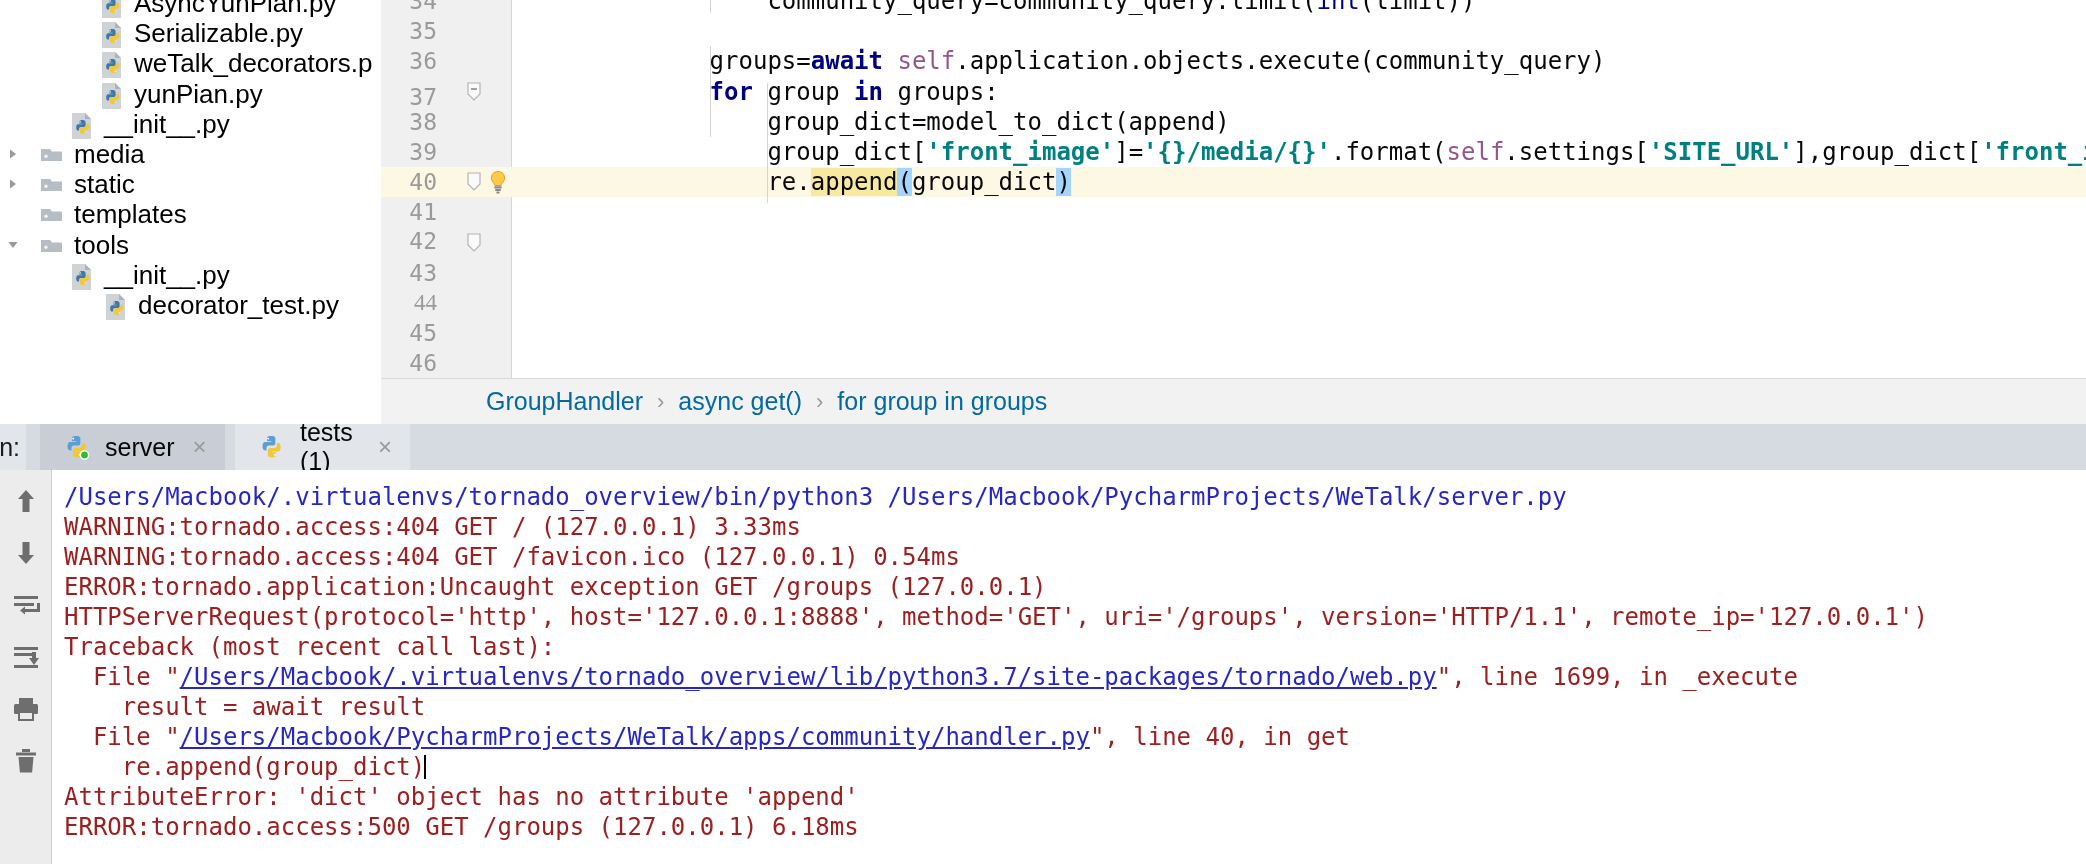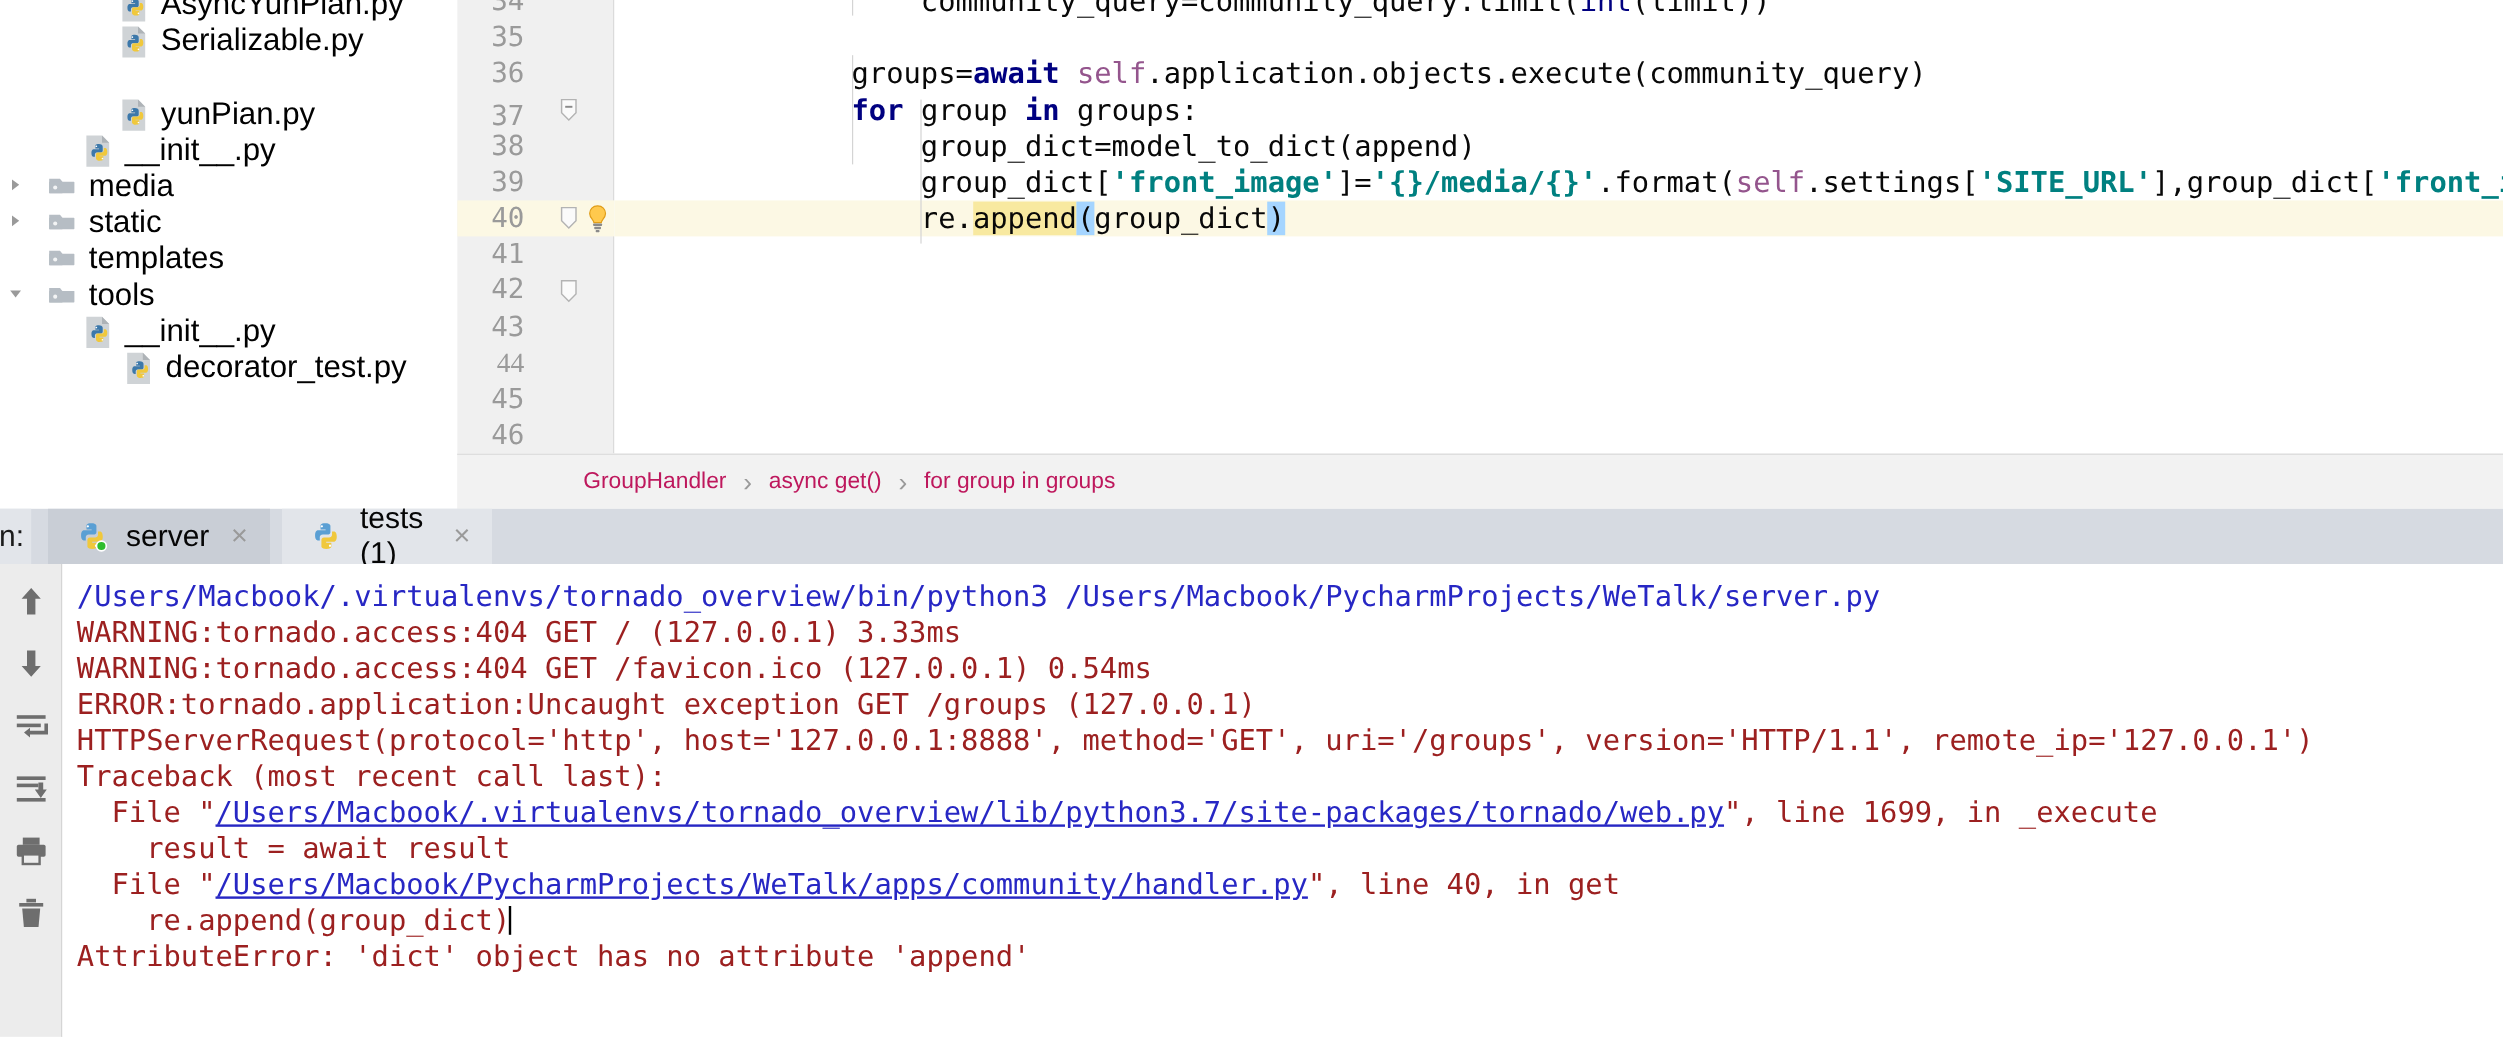--- a/index.html
+++ b/index.html
@@ -72,21 +72,21 @@
   .bi{color:#000080;}
   .sel-paren{background:#a5d5ff;}
   .sel-ident{background:#f8e9a0;}
 
   
   .breadcrumb{
     position:absolute;left:381px;top:378px;width:1705px;height:46px;
     background:#f2f2f2;border-top:1px solid #d9d9d9;
     display:flex;align-items:center;padding-left:105px;box-sizing:border-box;
   }
-  .crumb{font-size:19px;color:#be185d;}
+  .crumb{font-size:25px;color:#0369a1;}
   .crumb-sep{font-size:22px;color:#9a9a9a;margin:0 14px;}
   .bc-left-white{
     position:absolute;left:0;top:378px;width:381px;height:46px;background:#ffffff;
   }
 
   
   .runwin{position:absolute;left:0;top:424px;width:2086px;height:440px;background:#ffffff;}
   .tabbar{
     position:absolute;left:0;top:0;width:2086px;height:46px;background:#d6dae1;
   }
@@ -154,20 +154,32 @@
           <span class="arrow" style="position: absolute; left: 64px; top: 8px;"></span>
           <span style="position: absolute; left: 98px; top: 2px;"><svg width="30" height="30" viewBox="0 0 30 30">
               <path d="M4 2 h13 l6 6 v20 h-19 z" fill="#cfd3d6"></path>
               <path d="M17 2 l6 6 h-6 z" fill="#aeb3b7"></path>
               <path d="M14.5 9c-3.2 0-3 1.4-3 1.4v2.4h3.1v0.5h-4.3s-2.1-0.25-2.1 3.1c0 3.35 1.8 3.2 1.8 3.2h1.1v-1.8s-0.06-1.8 1.8-1.8h3c0 0 1.7 0.03 1.7-1.65v-2.8S17.9 9 14.5 9z" fill="#3c78aa"></path>
               <circle cx="12.3" cy="10.9" r="0.7" fill="#fff"></circle>
               <path d="M15.1 23c3.2 0 3-1.4 3-1.4v-2.4H15v-0.5h4.3s2.1 0.25 2.1-3.1c0-3.35-1.8-3.2-1.8-3.2h-1.1v1.8s0.06 1.8-1.8 1.8h-3s-1.7-0.03-1.7 1.65v2.8S11.7 23 15.1 23z" fill="#f0c83c"></path>
               <circle cx="17.4" cy="21.1" r="0.7" fill="#fff"></circle>
             </svg></span>
           <span class="tree-label" style="position: absolute; left: 134px; top: 0px; line-height: 30px;">Serializable.py</span>
+        </div>
+        <div class="tree-row" style="position: absolute; left: 0px; right: 0px; top: 48.4px; height: 30px;">
+          <span class="arrow" style="position: absolute; left: 64px; top: 8px;"></span>
+          <span style="position: absolute; left: 98px; top: 2px;"><svg width="30" height="30" viewBox="0 0 30 30">
+              <path d="M4 2 h13 l6 6 v20 h-19 z" fill="#cfd3d6"></path>
+              <path d="M17 2 l6 6 h-6 z" fill="#aeb3b7"></path>
+              <path d="M14.5 9c-3.2 0-3 1.4-3 1.4v2.4h3.1v0.5h-4.3s-2.1-0.25-2.1 3.1c0 3.35 1.8 3.2 1.8 3.2h1.1v-1.8s-0.06-1.8 1.8-1.8h3c0 0 1.7 0.03 1.7-1.65v-2.8S17.9 9 14.5 9z" fill="#3c78aa"></path>
+              <circle cx="12.3" cy="10.9" r="0.7" fill="#fff"></circle>
+              <path d="M15.1 23c3.2 0 3-1.4 3-1.4v-2.4H15v-0.5h4.3s2.1 0.25 2.1-3.1c0-3.35-1.8-3.2-1.8-3.2h-1.1v1.8s0.06 1.8-1.8 1.8h-3s-1.7-0.03-1.7 1.65v2.8S11.7 23 15.1 23z" fill="#f0c83c"></path>
+              <circle cx="17.4" cy="21.1" r="0.7" fill="#fff"></circle>
+            </svg></span>
+          <span class="tree-label" style="position: absolute; left: 134px; top: 0px; line-height: 30px;">weTalk_decorators.p</span>
         </div>
         <div class="tree-row" style="position: absolute; left: 0px; right: 0px; top: 78.6px; height: 30px;">
           <span class="arrow" style="position: absolute; left: 64px; top: 8px;"></span>
           <span style="position: absolute; left: 98px; top: 2px;"><svg width="30" height="30" viewBox="0 0 30 30">
               <path d="M4 2 h13 l6 6 v20 h-19 z" fill="#cfd3d6"></path>
               <path d="M17 2 l6 6 h-6 z" fill="#aeb3b7"></path>
               <path d="M14.5 9c-3.2 0-3 1.4-3 1.4v2.4h3.1v0.5h-4.3s-2.1-0.25-2.1 3.1c0 3.35 1.8 3.2 1.8 3.2h1.1v-1.8s-0.06-1.8 1.8-1.8h3c0 0 1.7 0.03 1.7-1.65v-2.8S17.9 9 14.5 9z" fill="#3c78aa"></path>
               <circle cx="12.3" cy="10.9" r="0.7" fill="#fff"></circle>
               <path d="M15.1 23c3.2 0 3-1.4 3-1.4v-2.4H15v-0.5h4.3s2.1 0.25 2.1-3.1c0-3.35-1.8-3.2-1.8-3.2h-1.1v1.8s0.06 1.8-1.8 1.8h-3s-1.7-0.03-1.7 1.65v2.8S11.7 23 15.1 23z" fill="#f0c83c"></path>
               <circle cx="17.4" cy="21.1" r="0.7" fill="#fff"></circle>
@@ -394,16 +406,17 @@
         <div class="cline c-err"><span>WARNING:tornado.access:404 GET / (127.0.0.1) 3.33ms</span></div>
         <div class="cline c-err"><span>WARNING:tornado.access:404 GET /favicon.ico (127.0.0.1) 0.54ms</span></div>
         <div class="cline c-err"><span>ERROR:tornado.application:Uncaught exception GET /groups (127.0.0.1)</span></div>
         <div class="cline c-err"><span>HTTPServerRequest(protocol='http', host='127.0.0.1:8888', method='GET', uri='/groups', version='HTTP/1.1', remote_ip='127.0.0.1')</span></div>
         <div class="cline c-err"><span>Traceback (most recent call last):</span></div>
         <div class="cline c-err"><span>  File "</span><span class="c-link">/Users/Macbook/.virtualenvs/tornado_overview/lib/python3.7/site-packages/tornado/web.py</span><span>", line 1699, in _execute</span></div>
         <div class="cline c-err"><span>    result = await result</span></div>
         <div class="cline c-err"><span>  File "</span><span class="c-link">/Users/Macbook/PycharmProjects/WeTalk/apps/community/handler.py</span><span>", line 40, in get</span></div>
         <div class="cline c-err"><span>    re.append(group_dict)</span><span class="caret"></span></div>
         <div class="cline c-err"><span>AttributeError: 'dict' object has no attribute 'append'</span></div>
+        <div class="cline c-err"><span>ERROR:tornado.access:500 GET /groups (127.0.0.1) 6.18ms</span></div>
       </div>
   </div>
 
 </div>
 
 </body></html>

